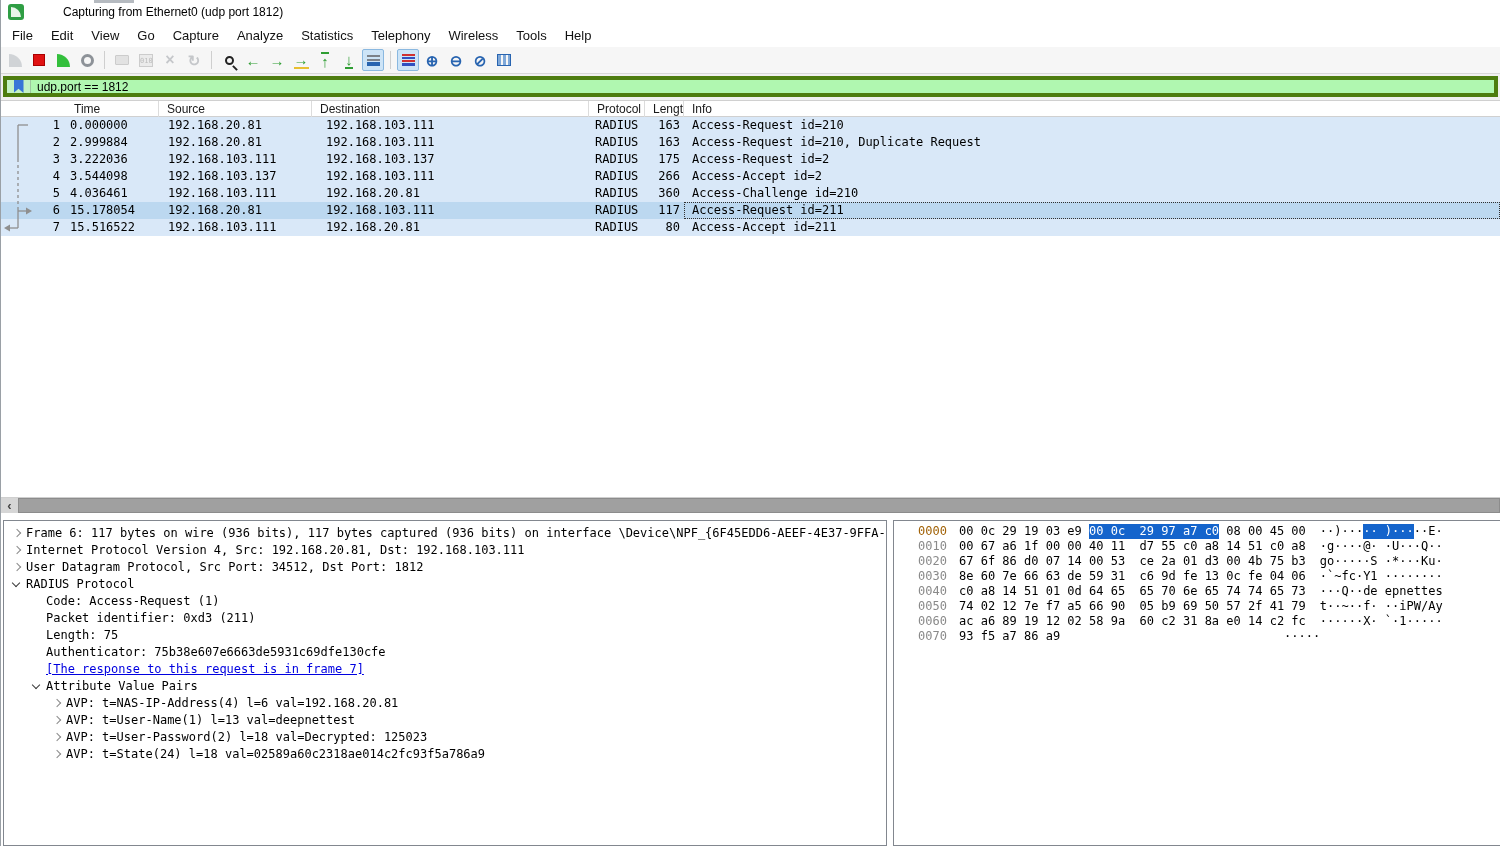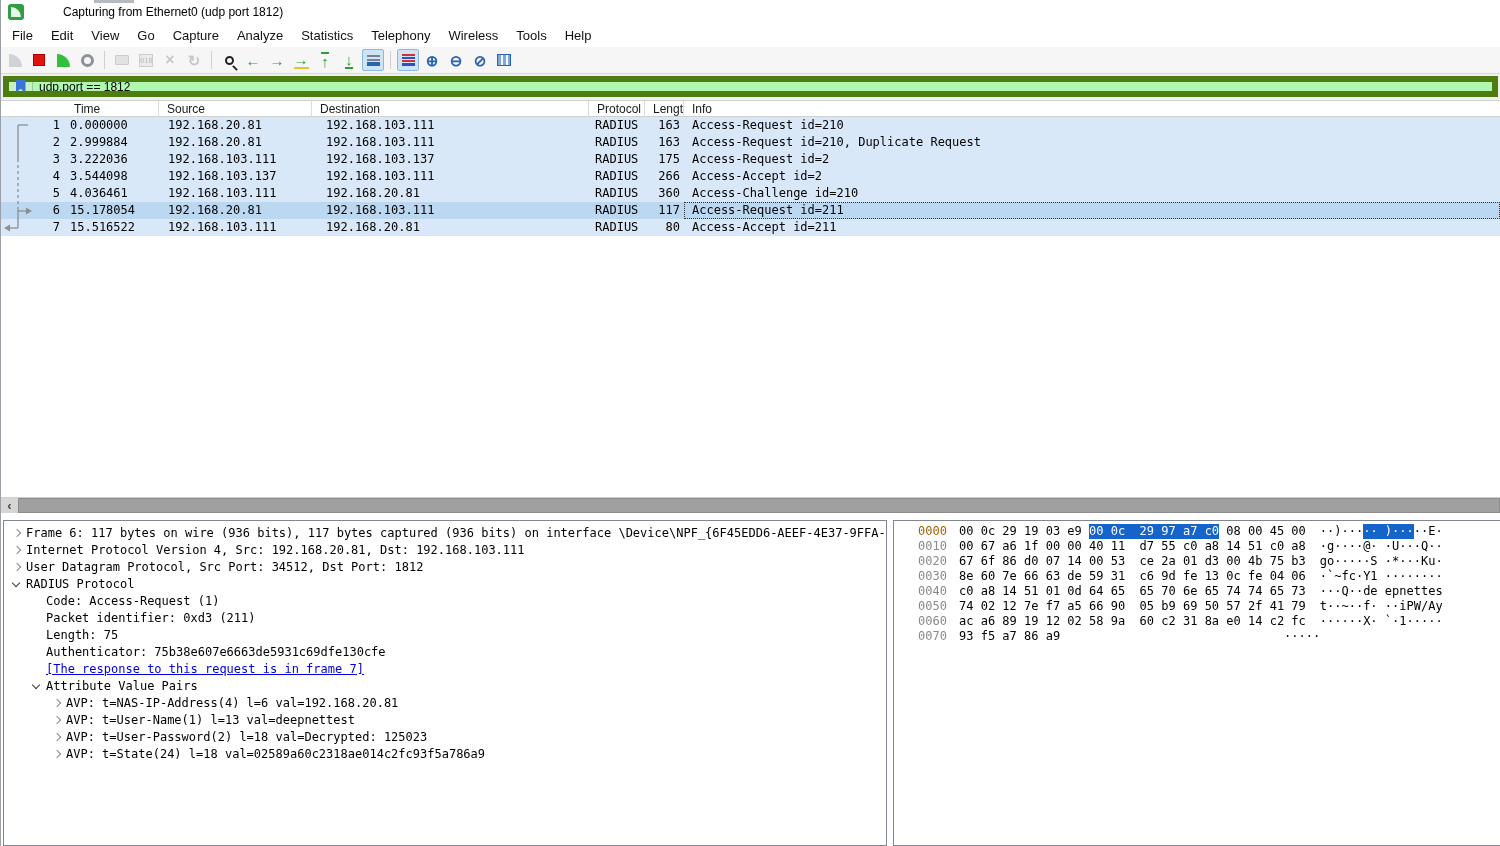--- a/index.html
+++ b/index.html
@@ -50,21 +50,21 @@
   .stripesc { width:13px; height:12px;
     background:linear-gradient(#d03030 0 2px,transparent 2px 3px,#3050c0 3px 5px,transparent 5px 6px,#d03030 6px 8px,transparent 8px 9px,#3050c0 9px 11px); }
   .cols-ico { width:14px; height:12px; border:1px solid #2864b0;
     background:linear-gradient(90deg,#7fa8d8 0 3px,transparent 3px 5px,#7fa8d8 5px 8px,transparent 8px 10px,#7fa8d8 10px 13px); }
   .ovl { border-top:2px solid #2f9e33; }
   .unl { border-bottom:2px solid #2f9e33; }
   .goto-ul { border-bottom:2px solid #e8c030; }
 
   
   .filterwrap { position:absolute; left:0; top:74px; width:100%; height:26px; background:#f0f0f0; padding:2px; }
-  .filterbar { width:100%; height:21px; background:#b0f7b0; border:6px solid #4d7c0f;
+  .filterbar { width:100%; height:21px; background:#b0f7b0; border:4px solid #4d7c0f;
     display:flex; align-items:flex-start; }
   .bookmark-box { width:24px; height:100%; border-right:1px solid #9ec79e; display:flex;
     align-items:center; justify-content:center; background:#c4f2c4; }
   .bookmark { width:10px; height:13px; background:#3875d7;
     clip-path:polygon(0 0,100% 0,100% 100%,50% 68%,0 100%); }
   .filter-input { flex:1; height:100%; background:transparent; border:none; outline:none;
     font-size:12px; color:#000; padding-left:6px; font-family:"Liberation Sans",sans-serif; }
 
   
   .grid7 { display:grid; grid-template-columns:65px 93px 153px 277px 56px 39px auto; }

